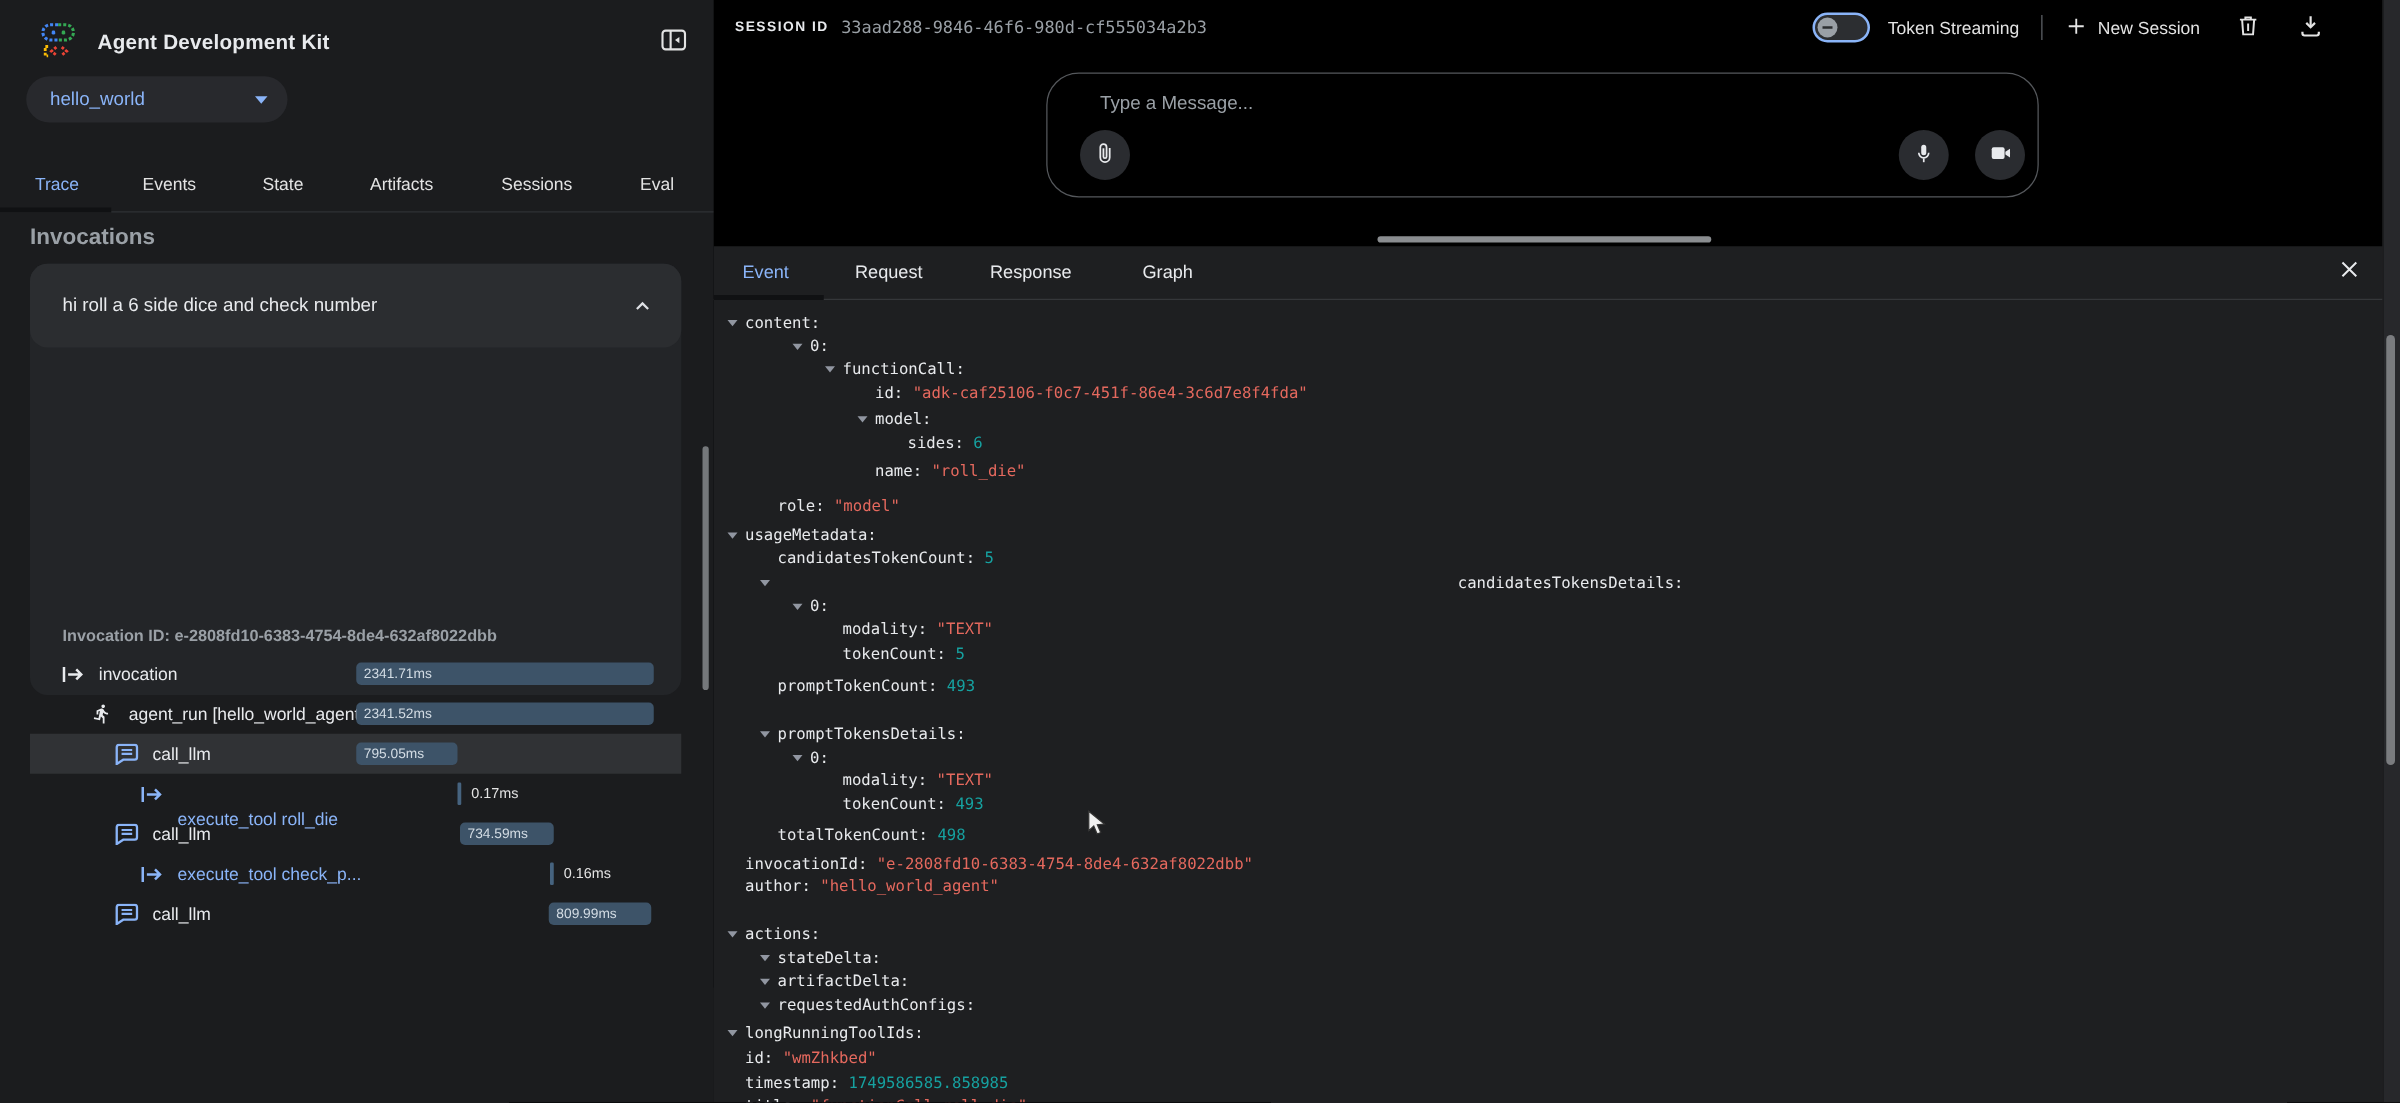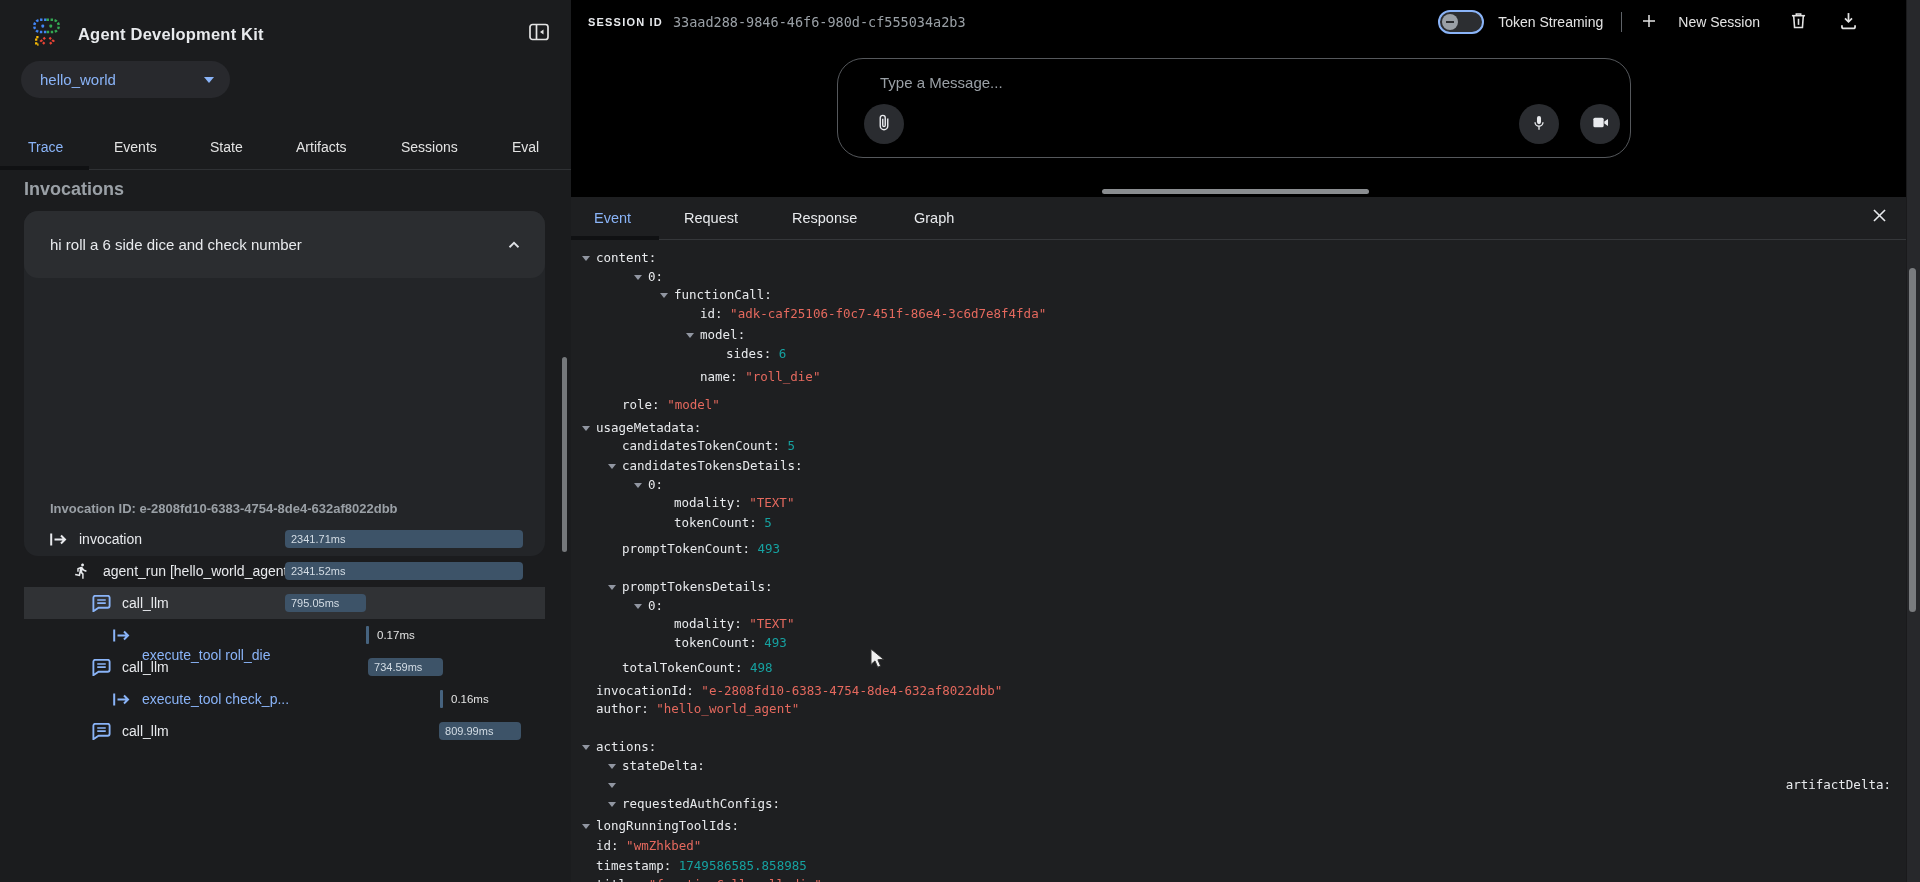--- a/index.html
+++ b/index.html
@@ -48,21 +48,21 @@
   .session-bar { position:absolute; left:0; top:0; width:100%; height:44px; display:flex; align-items:center; }
   .sess-label { margin-left:17px; font-size:11px; font-weight:bold; letter-spacing:1.2px; color:#e8eaed; }
   .sess-value { margin-left:10px; font-family:"DejaVu Sans Mono", monospace; font-size:13.5px; color:#9aa0a6; }
   .bar-right { position:absolute; right:60px; top:0; height:44px; display:flex; align-items:center; gap:14px; }
   .toggle { position:relative; width:46px; height:24px; border:2px solid #8ab4f8; border-radius:13px;
             background:#2c2e31; cursor:pointer; }
   .knob { position:absolute; left:2px; top:2px; width:16px; height:16px; border-radius:50%; background:#9aa0a6; }
   .knob::after { content:""; position:absolute; left:4px; top:7px; width:8px; height:2px; background:#2c2e31; }
   .tok-label { font-size:14px; color:#e3e3e3; }
   .vdivider { width:1px; height:20px; background:#5f6368; margin:0 4px; }
-  .new-session { display:flex; align-items:center; gap:20px; background:none; border:none;
+  .new-session { display:flex; align-items:center; gap:8px; background:none; border:none;
                  color:#e3e3e3; font-size:14px; font-family:inherit; cursor:pointer; }
   .icon-btn { background:none; border:none; cursor:pointer; width:24px; height:24px; margin-left:12px;
               display:flex; align-items:center; justify-content:center; }
 
   .msg-box { position:absolute; left:266px; top:58px; width:794px; height:100px; border:1px solid #55585c;
              border-radius:26px; background:transparent; }
   .msg-input { position:absolute; left:42px; top:8px; width:560px; height:30px; background:transparent; border:none;
                outline:none; color:#e8eaed; font-size:15px; font-family:inherit; }
   .msg-input::placeholder { color:#9aa0a6; opacity:1; }
   .circle-btn { position:absolute; width:40px; height:40px; border-radius:50%; background:#2a2c30; border:none;
@@ -331,35 +331,35 @@
           <div class="jline" style="padding-left: 25px;"><span class="tri" style="left: 11px;"></span><span class="jkey">content:</span></div>
           <div class="jline" style="padding-left: 77px;"><span class="tri" style="left: 63px;"></span><span class="jkey">0:</span></div>
           <div class="jline" style="padding-left: 103px;"><span class="tri" style="left: 89px;"></span><span class="jkey">functionCall:</span></div>
           <div class="jline" style="padding-left: 129px;"><span class="jkey">id: </span><span class="jval string">"adk-caf25106-f0c7-451f-86e4-3c6d7e8f4fda"</span></div>
           <div class="jline" style="padding-left: 129px; margin-top: 3px;"><span class="tri" style="left: 115px;"></span><span class="jkey">model:</span></div>
           <div class="jline" style="padding-left: 155px;"><span class="jkey">sides: </span><span class="jval number">6</span></div>
           <div class="jline" style="padding-left: 129px; margin-top: 4px;"><span class="jkey">name: </span><span class="jval string">"roll_die"</span></div>
           <div class="jline" style="padding-left: 51px; margin-top: 10px;"><span class="jkey">role: </span><span class="jval string">"model"</span></div>
           <div class="jline" style="padding-left: 25px; margin-top: 4px;"><span class="tri" style="left: 11px;"></span><span class="jkey">usageMetadata:</span></div>
           <div class="jline" style="padding-left: 51px;"><span class="jkey">candidatesTokenCount: </span><span class="jval number">5</span></div>
-          <div class="jline" style="padding-left: 51px; margin-top: 1px;"><span class="tri" style="left: 37px;"></span><span class="jkey">candidatesTokensDetails:</span></div>
+          <div class="jline" style="padding-left: 51px; margin-top: 1px; text-align: center;"><span class="tri" style="left: 37px;"></span><span class="jkey">candidatesTokensDetails:</span></div>
           <div class="jline" style="padding-left: 77px;"><span class="tri" style="left: 63px;"></span><span class="jkey">0:</span></div>
           <div class="jline" style="padding-left: 103px;"><span class="jkey">modality: </span><span class="jval string">"TEXT"</span></div>
           <div class="jline" style="padding-left: 103px; margin-top: 1px;"><span class="jkey">tokenCount: </span><span class="jval number">5</span></div>
           <div class="jline" style="padding-left: 51px; margin-top: 8px;"><span class="jkey">promptTokenCount: </span><span class="jval number">493</span></div>
           <div class="jline" style="padding-left: 51px; margin-top: 19px;"><span class="tri" style="left: 37px;"></span><span class="jkey">promptTokensDetails:</span></div>
           <div class="jline" style="padding-left: 77px;"><span class="tri" style="left: 63px;"></span><span class="jkey">0:</span></div>
           <div class="jline" style="padding-left: 103px;"><span class="jkey">modality: </span><span class="jval string">"TEXT"</span></div>
           <div class="jline" style="padding-left: 103px;"><span class="jkey">tokenCount: </span><span class="jval number">493</span></div>
           <div class="jline" style="padding-left: 51px; margin-top: 7px;"><span class="jkey">totalTokenCount: </span><span class="jval number">498</span></div>
           <div class="jline" style="padding-left: 25px; margin-top: 4px;"><span class="jkey">invocationId: </span><span class="jval string">"e-2808fd10-6383-4754-8de4-632af8022dbb"</span></div>
           <div class="jline" style="padding-left: 25px;"><span class="jkey">author: </span><span class="jval string">"hello_world_agent"</span></div>
           <div class="jline" style="padding-left: 25px; margin-top: 19px;"><span class="tri" style="left: 11px;"></span><span class="jkey">actions:</span></div>
           <div class="jline" style="padding-left: 51px;"><span class="tri" style="left: 37px;"></span><span class="jkey">stateDelta:</span></div>
-          <div class="jline" style="padding-left: 51px; margin-top: 1px; text-align: right;"><span class="tri" style="left: 37px;"></span><span class="jkey">artifactDelta:</span></div>
+          <div class="jline" style="padding-left: 51px; margin-top: 1px;"><span class="tri" style="left: 37px;"></span><span class="jkey">artifactDelta:</span></div>
           <div class="jline" style="padding-left: 51px;"><span class="tri" style="left: 37px;"></span><span class="jkey">requestedAuthConfigs:</span></div>
           <div class="jline" style="padding-left: 25px; margin-top: 4px;"><span class="tri" style="left: 11px;"></span><span class="jkey">longRunningToolIds:</span></div>
           <div class="jline" style="padding-left: 25px; margin-top: 1px;"><span class="jkey">id: </span><span class="jval string">"wmZhkbed"</span></div>
           <div class="jline" style="padding-left: 25px; margin-top: 1px;"><span class="jkey">timestamp: </span><span class="jval number">1749586585.858985</span></div>
           <div class="jline" style="padding-left: 25px; margin-top: 1px;"><span class="jkey">title: </span><span class="jval string">"functionCall:roll_die"</span></div>
         </div>
     </div>
   </div>
 
   <div class="panel-gutter"></div>

